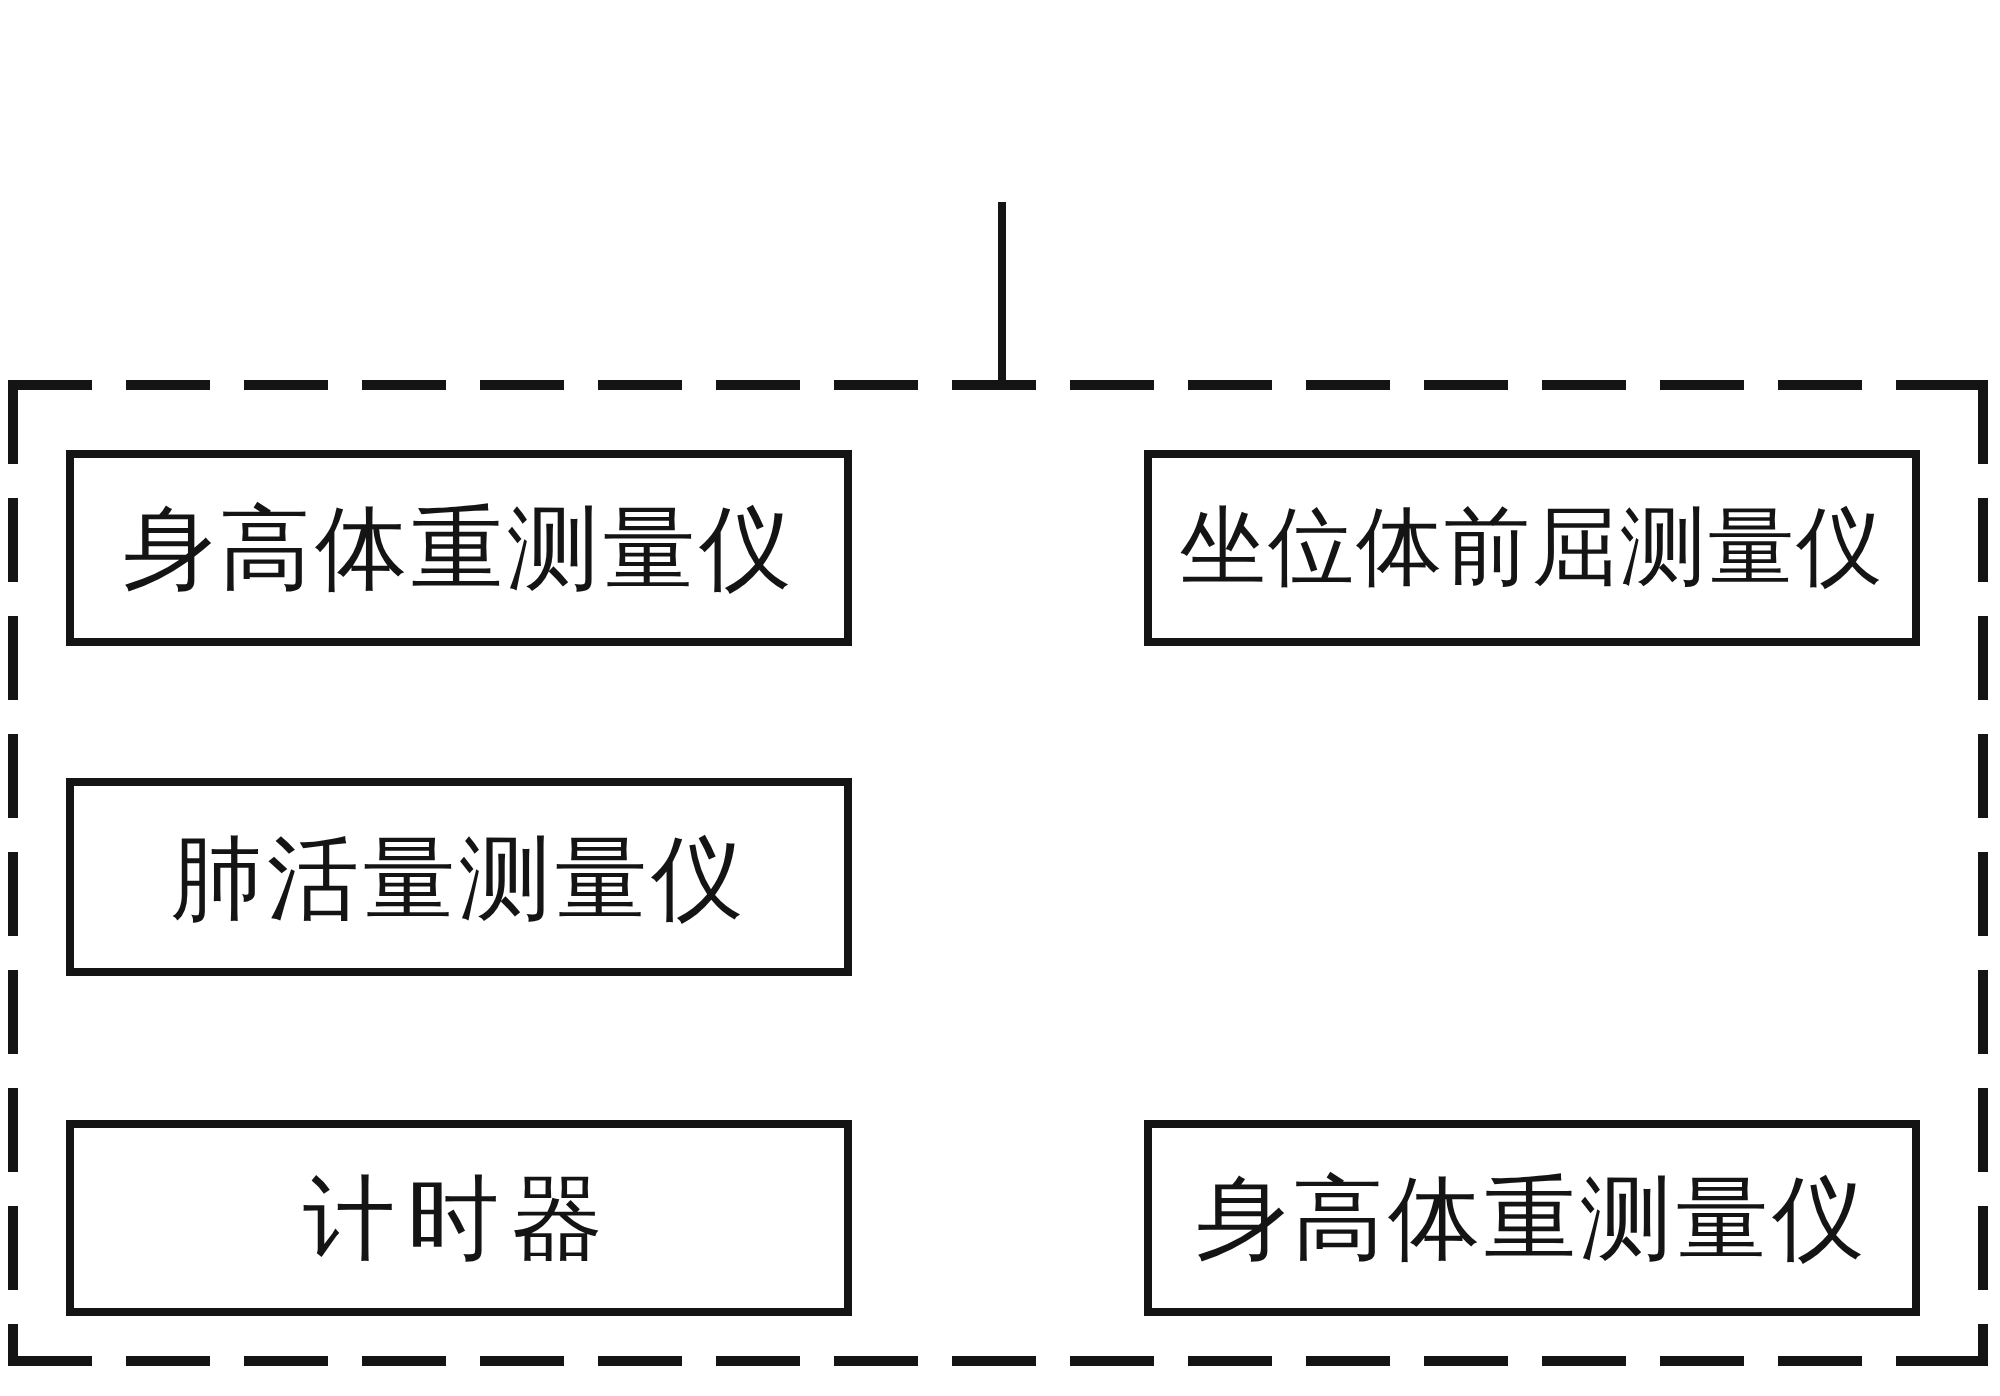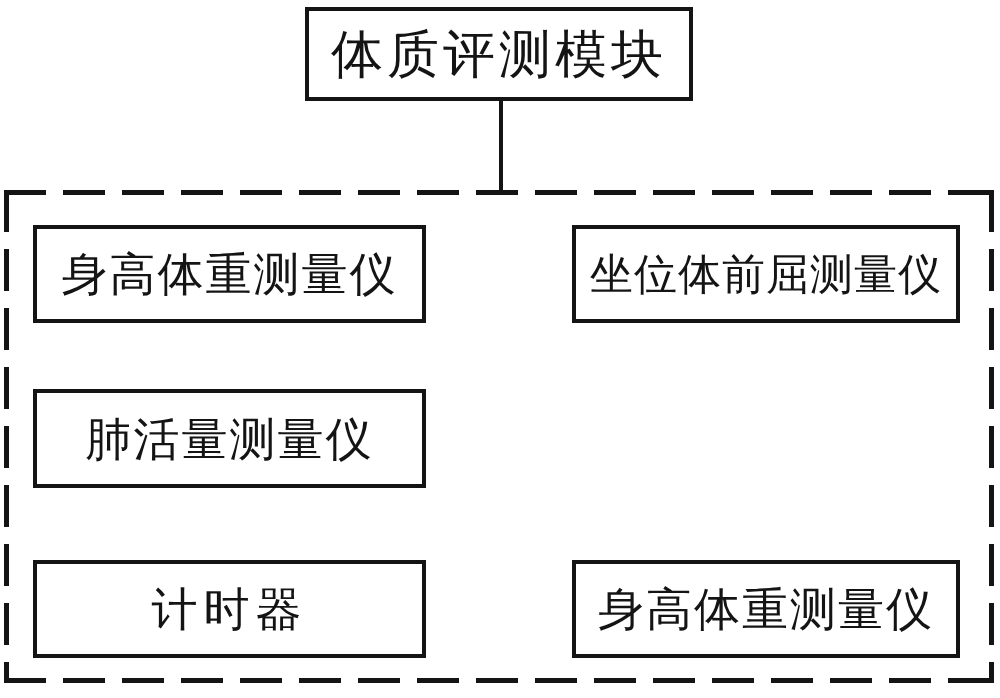--- a/index.html
+++ b/index.html
@@ -82,23 +82,20 @@
   }
   .short-label .node-label {
     letter-spacing: 6px;
   }
 </style>
 </head>
 <body>
 
 <div class="canvas">
 
-  <div class="node top-node">
-    <span class="node-label">体质评测模块</span>
-  </div>
 
   <div class="connector"></div>
 
   <div class="group">
 
     <div class="node child-node col-left row-1">
       <span class="node-label">身高体重测量仪</span>
     </div>
 
     <div class="node child-node col-right row-1 wide-label">

